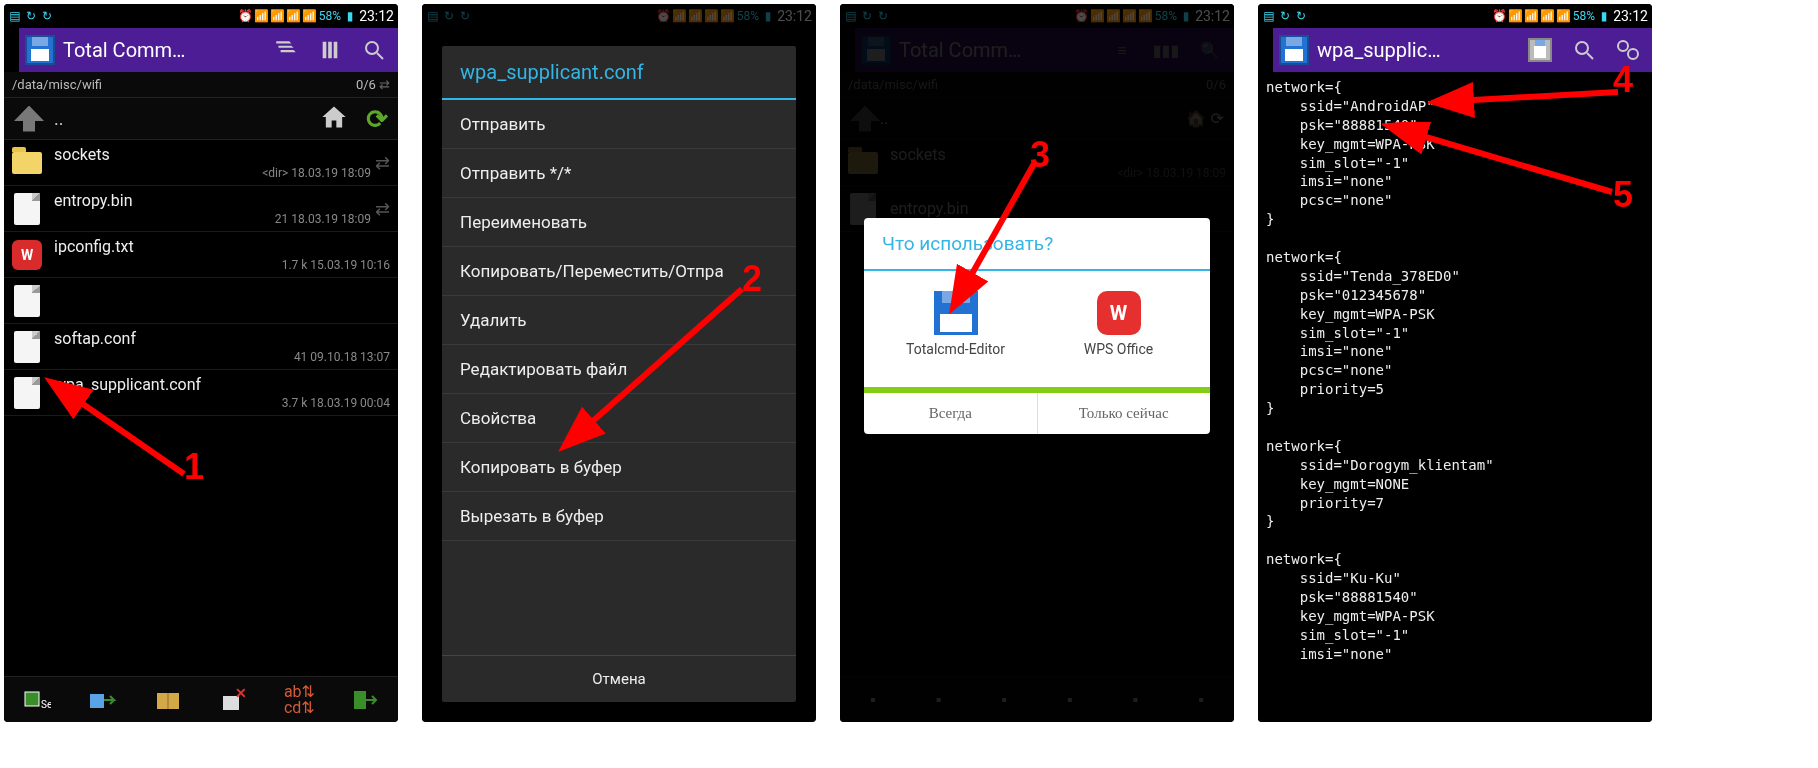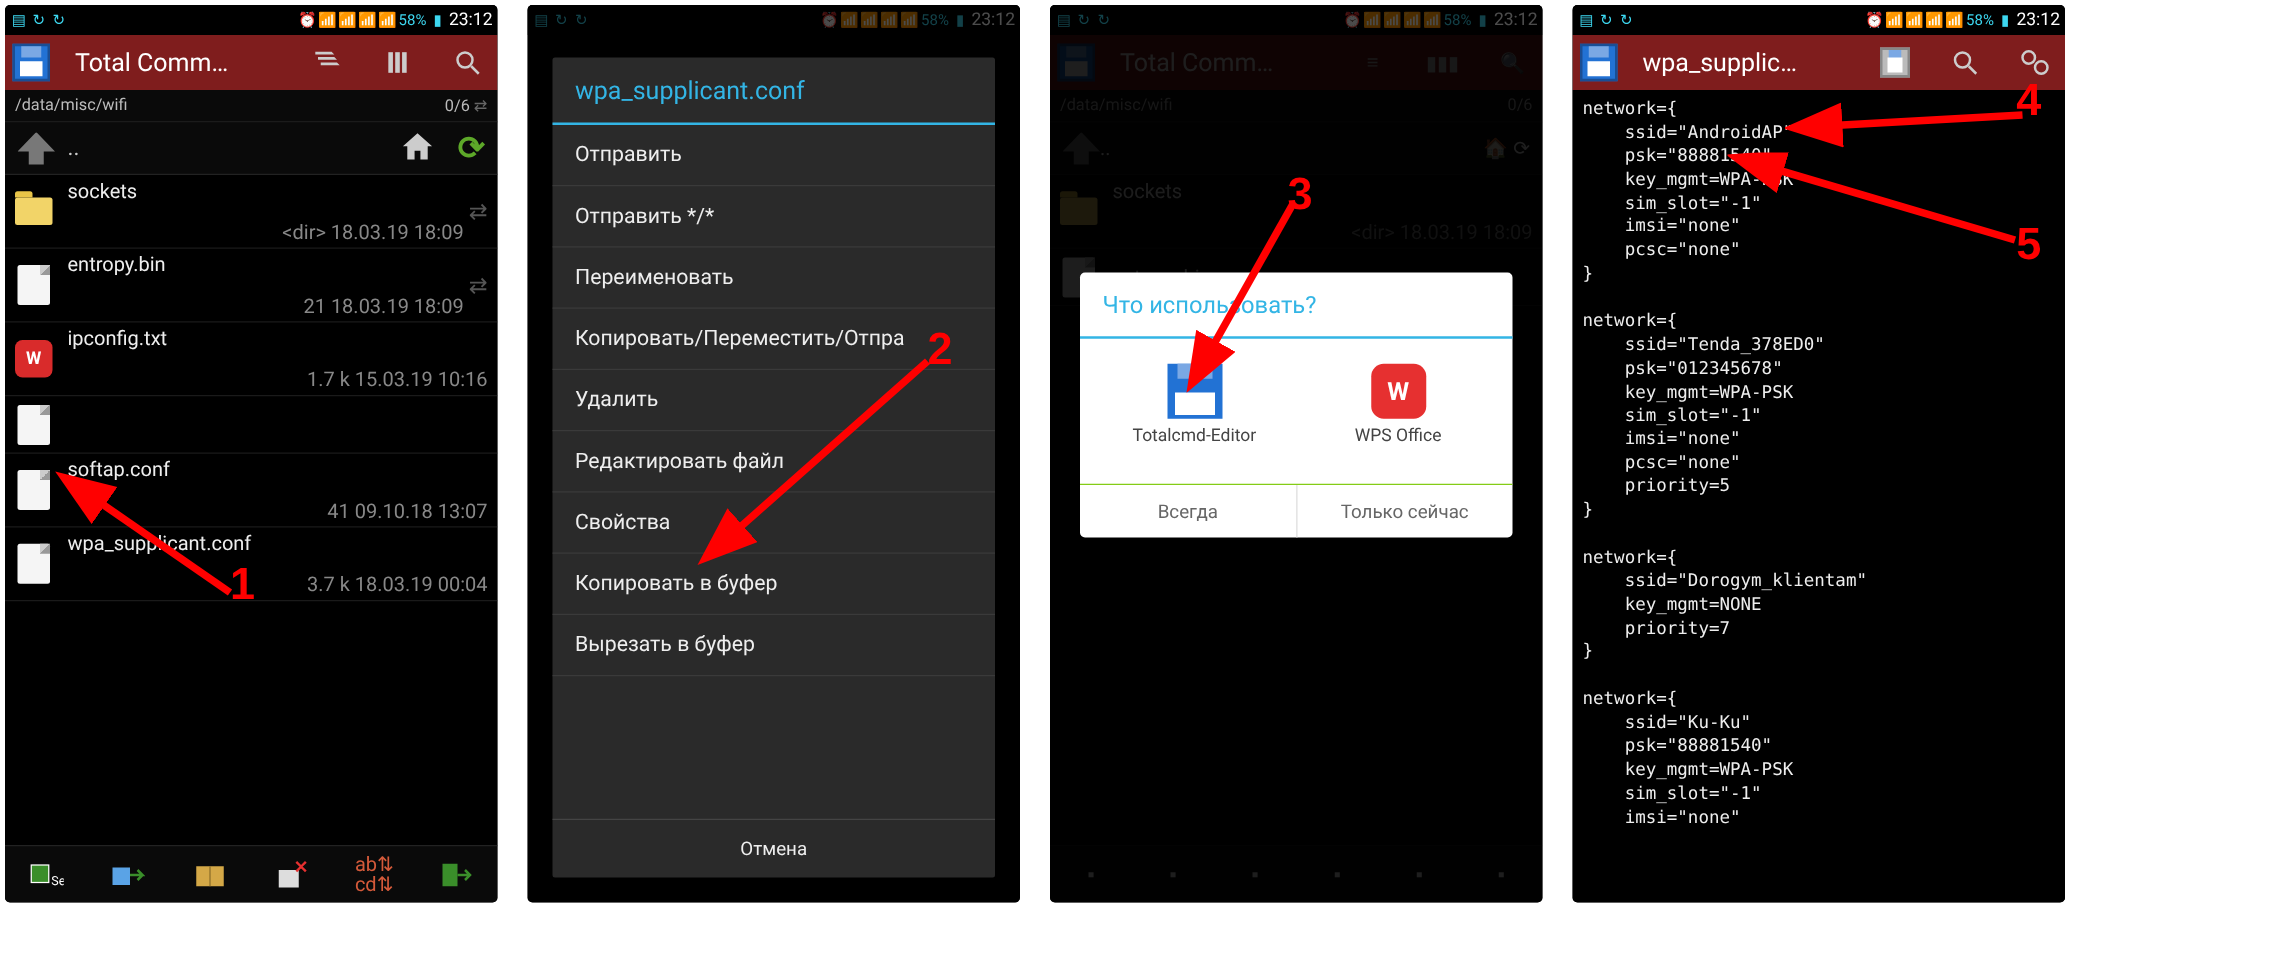--- a/index.html
+++ b/index.html
@@ -3,56 +3,56 @@
 <meta charset="utf-8">
 <style>
 * { box-sizing: border-box; margin: 0; padding: 0; }
 body { background: #fff; font-family: Roboto, Arial, sans-serif; display: flex; gap: 24px; padding: 4px; }
 .phone { width: 394px; height: 718px; background: #000; border-radius: 4px; overflow: hidden; position: relative; color: #fff; display: flex; flex-direction: column; flex-shrink: 0; }
 .statusbar { height: 24px; background: #000; display: flex; align-items: center; justify-content: space-between; padding: 0 4px; font-size: 12px; }
 .status-left { display: flex; gap: 2px; align-items: center; }
 .status-right { display: flex; gap: 2px; align-items: center; }
 .status-right span { color: #3dd7f0; font-size: 12px; }
 .sico { width: 14px; height: 14px; display: inline-flex; align-items: center; justify-content: center; color: #3dd7f0; }
-.titlebar { height: 44px; background: #7f1d1d; display: flex; align-items: center; padding: 0 6px; gap: 20px; }
+.titlebar { height: 44px; background: #4c1d95; display: flex; align-items: center; padding: 0 6px; gap: 8px; margin-left: 15px; }
 .titlebar .title { font-size: 20px; color: #fff; flex: 1; white-space: nowrap; overflow: hidden; text-overflow: ellipsis; }
 .diskicon { width: 30px; height: 30px; background: #2272d4; border: 2px solid #1a4e94; position: relative; flex-shrink: 0; }
 .diskicon::before { content: ""; position: absolute; top: 0; left: 5px; right: 5px; height: 9px; background: #7aa8e4; }
 .diskicon::after { content: ""; position: absolute; bottom: 2px; left: 4px; right: 4px; height: 12px; background: #fff; }
 .tbicon { width: 36px; height: 36px; display: flex; align-items: center; justify-content: center; color: #ccc; }
 .pathbar { height: 26px; background: #0a0a0a; display: flex; align-items: center; justify-content: space-between; padding: 12px 8px; font-size: 13px; color: #bbb; border-bottom: 1px solid #222; }
 .toolbar2 { height: 42px; background: #0a0a0a; display: flex; align-items: center; justify-content: space-between; padding: 0 10px; border-bottom: 1px solid #222; }
 .uparrow { width: 30px; height: 26px; background: #787878; clip-path: polygon(50% 0, 100% 60%, 70% 60%, 70% 100%, 30% 100%, 30% 60%, 0 60%); }
 .home { color: #ccc; }
 .refresh { color: #5da829; font-size: 26px; font-weight: bold; }
 .filelist { flex: 1; overflow: hidden; background: #000; }
 .filerow { display: flex; align-items: center; padding: 3px 8px 3px 6px; border-bottom: 1px solid #1a1a1a; min-height: 46px; position: relative; }
 .ficon { width: 34px; height: 34px; margin-right: 10px; display: flex; align-items: center; justify-content: center; flex-shrink: 0; }
 .folder { width: 30px; height: 22px; background: #f2d468; border-radius: 2px; position: relative; }
 .folder::before { content:""; position: absolute; top: -5px; left: 0; width: 14px; height: 5px; background: #e8c448; border-radius: 2px 2px 0 0; }
 .fileic { width: 26px; height: 32px; background: #f5f5f5; border-radius: 2px; position: relative; }
 .fileic::before { content:""; position: absolute; top:0; right:0; width:8px; height:8px; background: linear-gradient(135deg,#ccc 50%,#999 50%); }
 .wpsic { width: 30px; height: 30px; background: #d92b2b; border-radius: 6px; display: flex; align-items: center; justify-content: center; color: #fff; font-weight: bold; font-size: 14px; }
 .finfo { flex: 1; display: flex; flex-direction: column; }
 .fname { font-size: 16px; color: #eee; }
-.fmeta { font-size: 16px; color: #888; text-align: right; margin-top: 14px; }
+.fmeta { font-size: 12px; color: #888; text-align: right; margin-top: 2px; }
 .rarrow { color: #555; font-size: 18px; margin-left: 4px; }
 .bottombar { height: 46px; background: #0a0a0a; display: flex; align-items: center; justify-content: space-around; border-top: 1px solid #222; }
 .bicon { width: 34px; height: 30px; display: flex; align-items: center; justify-content: center; }
 .dim-overlay { position: absolute; inset: 0; background: rgba(0,0,0,0.7); z-index: 5; }
 .ctxmenu { position: absolute; top: 42px; left: 20px; right: 20px; bottom: 20px; background: #2a2a2a; z-index: 10; display: flex; flex-direction: column; border-radius: 2px; }
 .ctxhdr { padding: 14px 18px; color: #33b5e5; font-size: 20px; border-bottom: 2px solid #33b5e5; }
 .ctxitem { padding: 14px 18px; font-size: 17px; color: #eee; border-bottom: 1px solid #3a3a3a; white-space: nowrap; overflow: hidden; text-overflow: ellipsis; }
 .ctxcancel { padding: 14px; text-align: center; font-size: 15px; color: #eee; border-top: 1px solid #444; margin-top: auto; }
 .chooser { position: absolute; top: 214px; left: 24px; right: 24px; background: #fff; border-radius: 4px; z-index: 10; color: #333; }
 .chooser-hdr { padding: 14px 18px; color: #33b5e5; font-size: 19px; border-bottom: 2px solid #33b5e5; }
 .chooser-body { display: flex; justify-content: space-around; padding: 20px 10px 30px; }
 .chooser-opt { display: flex; flex-direction: column; align-items: center; gap: 6px; width: 120px; }
 .chooser-opt .lbl { font-size: 14px; color: #444; }
-.chooser-btns { display: flex; border-top: 1px solid #84cc16; }
+.chooser-btns { display: flex; border-top: 6px solid #84cc16; font-family: Liberation Serif, serif; }
 .chooser-btns div { flex: 1; text-align: center; padding: 12px; font-size: 15px; color: #666; }
 .chooser-btns div:first-child { border-right: 1px solid #ddd; }
 .editor { flex: 1; background: #000; padding: 6px 8px; font-family: monospace; font-size: 14px; line-height: 1.35; color: #eee; white-space: pre; overflow: hidden; }
 .annot { position: absolute; color: #ff0000; font-weight: bold; z-index: 20; font-size: 36px; pointer-events: none; font-family: Arial; }
 .arrow-svg { position: absolute; z-index: 19; pointer-events: none; }
 
 .tced { width: 44px; height: 44px; background: #2272d4; position: relative; }
 .tced::before { content:""; position:absolute; top:0; left:8px; right:8px; height:12px; background:#7aa8e4; }
 .tced::after { content:""; position:absolute; bottom:3px; left:6px; right:6px; height:18px; background:#fff; }
 .wpsbig { width: 44px; height: 44px; background: #e63030; border-radius: 10px; display:flex; align-items:center; justify-content:center; color:#fff; font-weight:bold; font-size:20px; }

